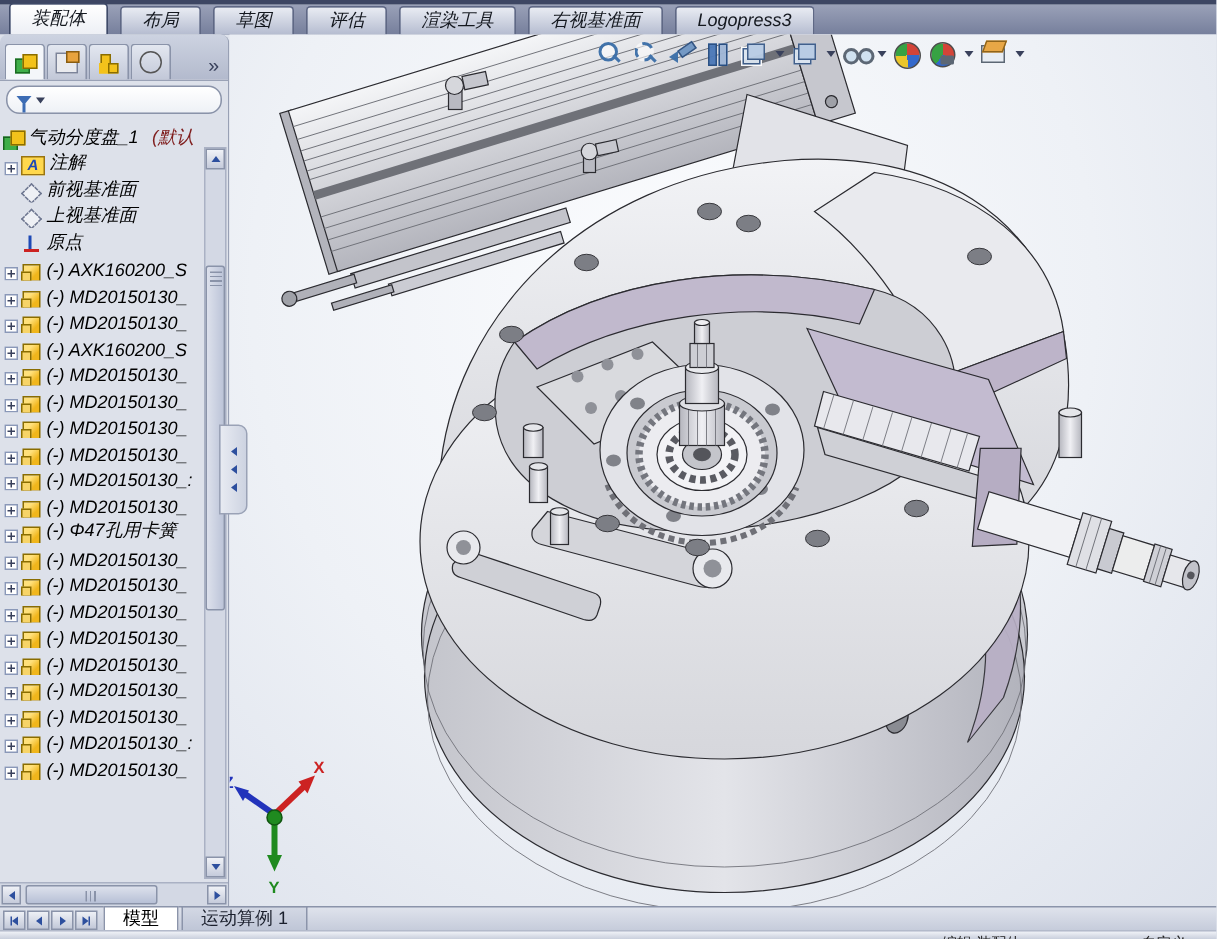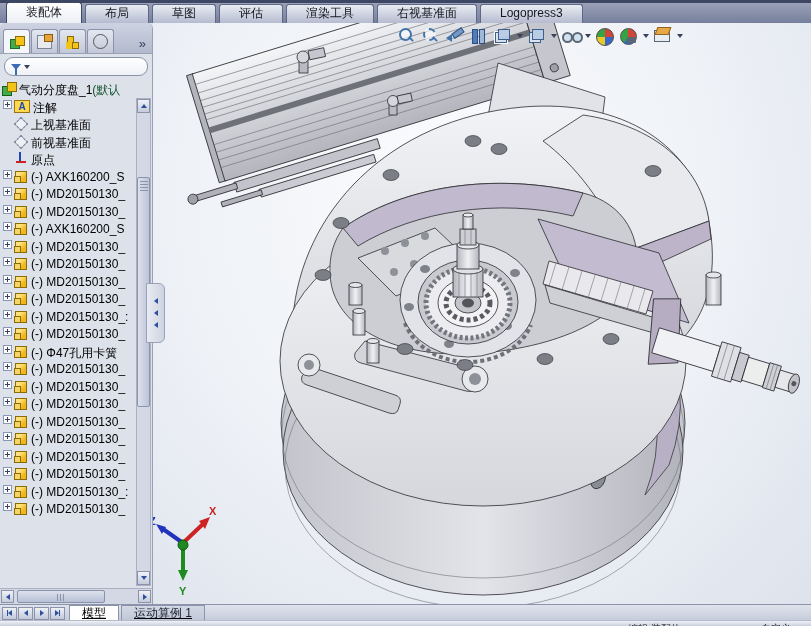--- a/index.html
+++ b/index.html
@@ -1,19 +1,19 @@
 <!DOCTYPE html>
 <html><head>
 <meta charset="utf-8">
 <style>
   html,body{margin:0;padding:0;}
   body{width:811px;height:626px;overflow:hidden;font-family:"Liberation Sans","DejaVu Sans",sans-serif;font-size:12px;background:#dfe3ec;position:relative;-webkit-font-smoothing:antialiased;}
   
   .ribbon{position:absolute;left:0;top:0;width:811px;height:23px;background:linear-gradient(#9aa1b8,#767f9c);border-top:3px solid #3d4663;box-sizing:border-box;display:flex;align-items:flex-end;padding-left:6px;}
-  .rtab{height:18px;line-height:17px;padding:0 19px;margin-right:3px;color:#14181f;background:linear-gradient(#e9ecf3,#b5bcd0);border:1px solid #5f6885;border-bottom:none;border-radius:3px 3px 0 0;white-space:nowrap;}
+  .rtab{height:18px;line-height:17px;padding:0 14px;margin-right:8px;color:#14181f;background:linear-gradient(#e9ecf3,#b5bcd0);border:1px solid #5f6885;border-bottom:none;border-radius:3px 3px 0 0;white-space:nowrap;font-style:italic;}
   .rtab.active{background:linear-gradient(#ffffff,#edeff5);height:20px;line-height:19px;border-color:#3f4a68;}
   
   .main{position:absolute;left:0;top:23px;width:811px;height:581px;}
   
   .left-panel{position:absolute;left:0;top:0;width:153px;height:581px;background:#dde1ea;border-right:1px solid #98a0b4;box-sizing:border-box;border-top-right-radius:6px;}
   .panel-tabs{height:28px;display:flex;align-items:flex-end;padding:2px 2px 0 3px;background:linear-gradient(#cdd3e1,#b3bacd);border-bottom:1px solid #9aa2b6;border-radius:5px 5px 0 0;}
   .ptab{width:27px;height:24px;margin-right:1px;border:1px solid #8a93a9;border-bottom:none;border-radius:3px 3px 0 0;background:linear-gradient(#e3e7f0,#c2c8d8);display:flex;align-items:center;justify-content:center;box-sizing:border-box;}
   .ptab.active{background:#f4f6fa;}
   .ptab-more{margin-left:auto;color:#39415c;font-size:13px;padding:0 4px 2px 0;}
   
@@ -27,23 +27,23 @@
   .ic-cm::after{content:"";position:absolute;left:6px;top:6px;width:5px;height:5px;background:#f3c21b;border:1px solid #8a6d00;box-shadow:-6px 0 0 #f3c21b,-6px 0 0 0 #f3c21b;}
   .ic-dm{width:13px;height:13px;border-radius:50%;background:conic-gradient(#d33 0 25%,#2a62c9 0 50%,#2e9e3a 0 75%,#e8c margin 0);border:1px solid #555;}
   
   .filter-row{height:22px;padding:3px 4px 0 4px;}
   .filter-box{height:17px;border:1px solid #8a93a9;border-radius:9px;background:linear-gradient(#ffffff,#eef1f6);display:flex;align-items:center;padding-left:6px;gap:3px;}
   .ic-funnel{width:0;height:0;border-left:5px solid transparent;border-right:5px solid transparent;border-top:6px solid #3c6cb4;position:relative;}
   .ic-funnel::after{content:"";position:absolute;left:-1px;top:-1px;width:2px;height:6px;background:#3c6cb4;}
   .caret{width:0;height:0;border-left:3px solid transparent;border-right:3px solid transparent;border-top:4px solid #39415c;}
   
   .tree{position:relative;height:489px;overflow:hidden;padding:3px 16px 0 2px;}
-  .trow{display:flex;align-items:flex-start;height:17.5px;white-space:nowrap;overflow:hidden;color:#000;}
+  .trow{display:flex;align-items:flex-end;height:17.5px;white-space:nowrap;overflow:hidden;color:#000;font-style:italic;}
   .trow .lbl{margin-left:3px;}
-  .trow .sfx{margin-left:0;color:#14532d;}
+  .trow .sfx{margin-left:9px;color:#7f1d1d;}
   .exp{flex:0 0 9px;height:9px;margin:0 2px 0 1px;background:#fff;border:1px solid #8a98b8;position:relative;box-sizing:border-box;}
   .exp::before{content:"";position:absolute;left:1px;top:3px;width:5px;height:1px;background:#39415c;}
   .exp::after{content:"";position:absolute;left:3px;top:1px;width:1px;height:5px;background:#39415c;}
   .noexp{flex:0 0 12px;}
   .tico{flex:0 0 14px;height:13px;position:relative;}
   .tico-assembly::before{content:"";position:absolute;left:0;top:4px;width:8px;height:8px;background:#3fae49;border:1px solid #17611f;}
   .tico-assembly::after{content:"";position:absolute;left:5px;top:0;width:8px;height:8px;background:#f3c21b;border:1px solid #8a6d00;}
   .tico-sensor{background:linear-gradient(#fbe07a,#e9b93b);border:1px solid #9a7410;border-radius:1px;height:10px;margin-top:1px;}
   .tico-sensor::after{content:"";position:absolute;left:3px;top:1px;width:7px;height:7px;border-radius:50%;background:#e9eef7;border:1px solid #2a62c9;}
   .tico-annotation{background:#ffd84d;border:1px solid #9a7410;height:11px;text-align:center;}
@@ -88,21 +88,21 @@
   .hud-orient::before{box-shadow:0 0 0 1px #fff;}
   .hud-glasses::before{content:"";position:absolute;left:2px;top:6px;width:7px;height:7px;border:2px solid #55606e;border-radius:50%;background:#cfe0f0;}
   .hud-glasses::after{content:"";position:absolute;left:12px;top:6px;width:7px;height:7px;border:2px solid #55606e;border-radius:50%;background:#cfe0f0;}
   .hud-appearance::before{content:"";position:absolute;left:2px;top:2px;width:16px;height:16px;border-radius:50%;border:1px solid #444;background:conic-gradient(#d23b2e 0 25%,#2a62c9 25% 50%,#ecc51f 50% 75%,#2e9e3a 75% 100%);}
   .hud-scene::before{content:"";position:absolute;left:2px;top:2px;width:15px;height:15px;border-radius:50%;border:1px solid #444;background:conic-gradient(#d23b2e 0 30%,#2a62c9 30% 60%,#2e9e3a 60% 100%);}
   .hud-scene::after{content:"";position:absolute;left:9px;top:11px;width:9px;height:6px;background:#55606e;border-radius:1px;}
   .hud-settings::before{content:"";position:absolute;left:2px;top:4px;width:14px;height:10px;background:#e8edf4;border:1px solid #55606e;}
   .hud-settings::after{content:"";position:absolute;left:4px;top:1px;width:12px;height:6px;background:#e8a33d;border:1px solid #8a5d10;transform:skewX(-20deg);}
   .hud .caret{margin-left:1px;}
   
-  .sheet-bar{position:absolute;left:0;top:604px;width:811px;height:16px;background:linear-gradient(#dfe3ec,#c6ccdb);border-top:1px solid #8b94aa;box-sizing:border-box;display:flex;align-items:center;text-decoration:underline;}
+  .sheet-bar{position:absolute;left:0;top:604px;width:811px;height:16px;background:linear-gradient(#dfe3ec,#c6ccdb);border-top:1px solid #8b94aa;box-sizing:border-box;display:flex;align-items:flex-end;}
   .navbtns{display:flex;gap:1px;padding:1px 2px 0 2px;}
   .navbtn{width:15px;height:13px;background:linear-gradient(#eef1f6,#c2c8d8);border:1px solid #8a93a9;box-sizing:border-box;display:flex;align-items:center;justify-content:center;gap:0px;}
   .bar{width:1px;height:6px;background:#2d4f9e;}
   .sheet-tab{height:15px;line-height:14px;padding:0 12px;background:linear-gradient(#d3d8e4,#bfc6d7);border:1px solid #8b94aa;border-bottom:none;margin-left:2px;white-space:nowrap;color:#1a1f2c;}
   .sheet-tab.active{background:#ffffff;color:#000;}
   
   .status-bar{position:absolute;left:0;top:620px;width:811px;height:6px;background:linear-gradient(#f0f2f7,#c9cfdd);overflow:hidden;border-top:1px solid #b3bacb;box-sizing:border-box;}
   .status-bar .msg{position:absolute;top:1px;font-size:10px;color:#222;}
   .st1{right:130px;}
   .st2{right:20px;}
@@ -153,26 +153,26 @@
           <span class="sfx">(默认</span>
         </div>
         <div class="trow">
           <span class="exp"></span>
           <span class="tico tico-annotation"></span>
           <span class="lbl">注解</span>
         </div>
         <div class="trow">
           <span class="noexp"></span>
           <span class="tico tico-plane"></span>
-          <span class="lbl">上视基准面</span>
+          <span class="lbl">前视基准面</span>
         </div>
         <div class="trow">
           <span class="noexp"></span>
           <span class="tico tico-plane"></span>
-          <span class="lbl">前视基准面</span>
+          <span class="lbl">上视基准面</span>
         </div>
         <div class="trow">
           <span class="noexp"></span>
           <span class="tico tico-origin"></span>
           <span class="lbl">原点</span>
         </div>
         <div class="trow">
           <span class="exp"></span>
           <span class="tico tico-part"></span>
           <span class="lbl">(-) AXK160200_S</span>

